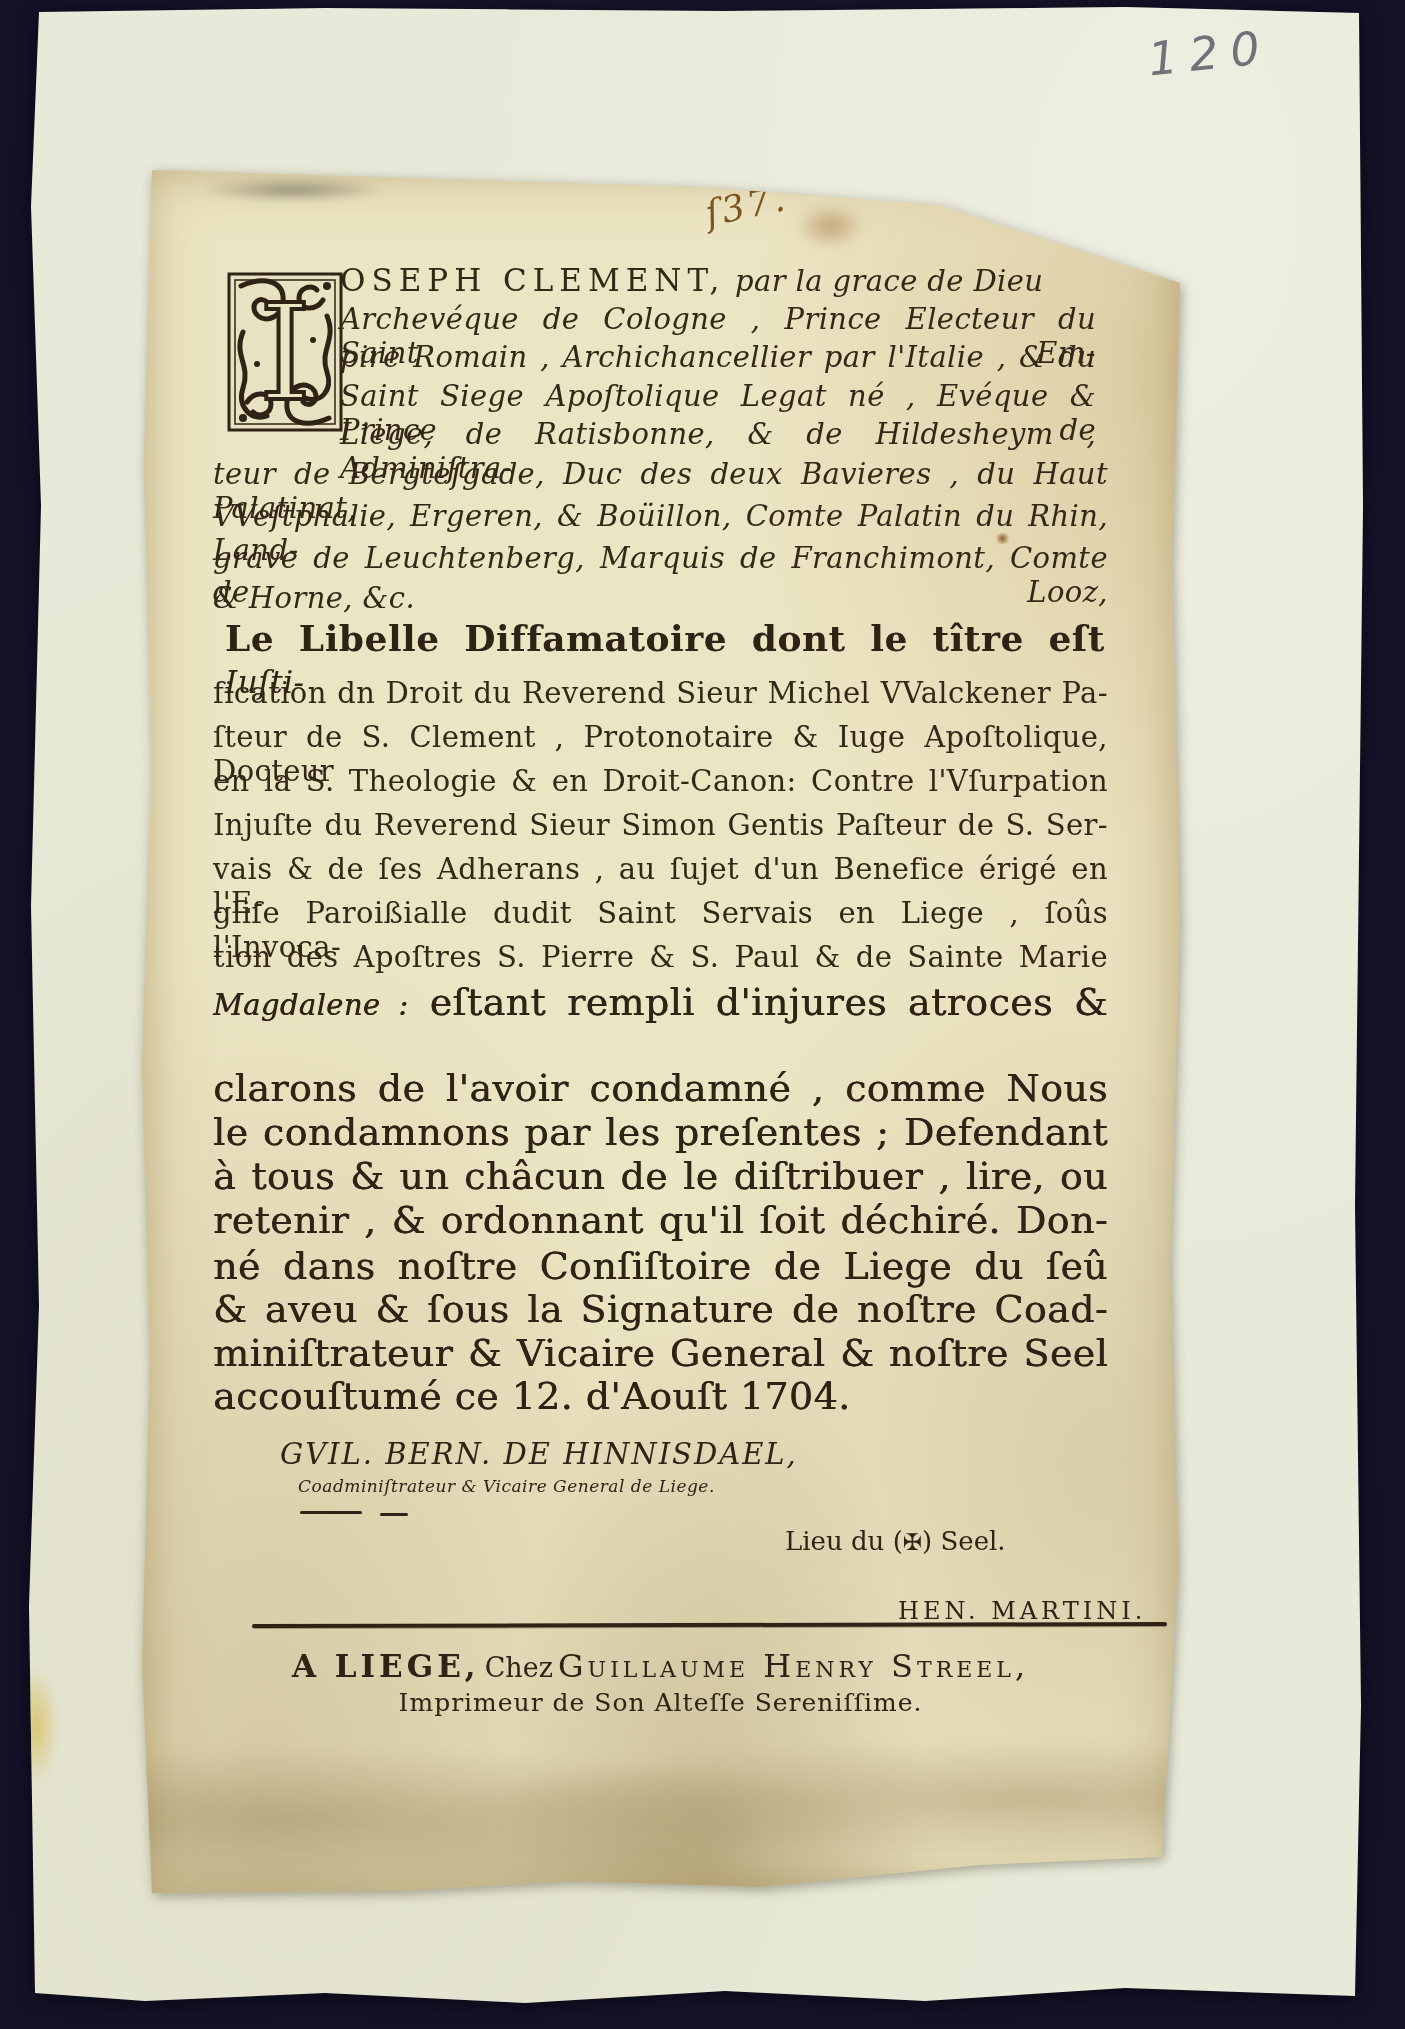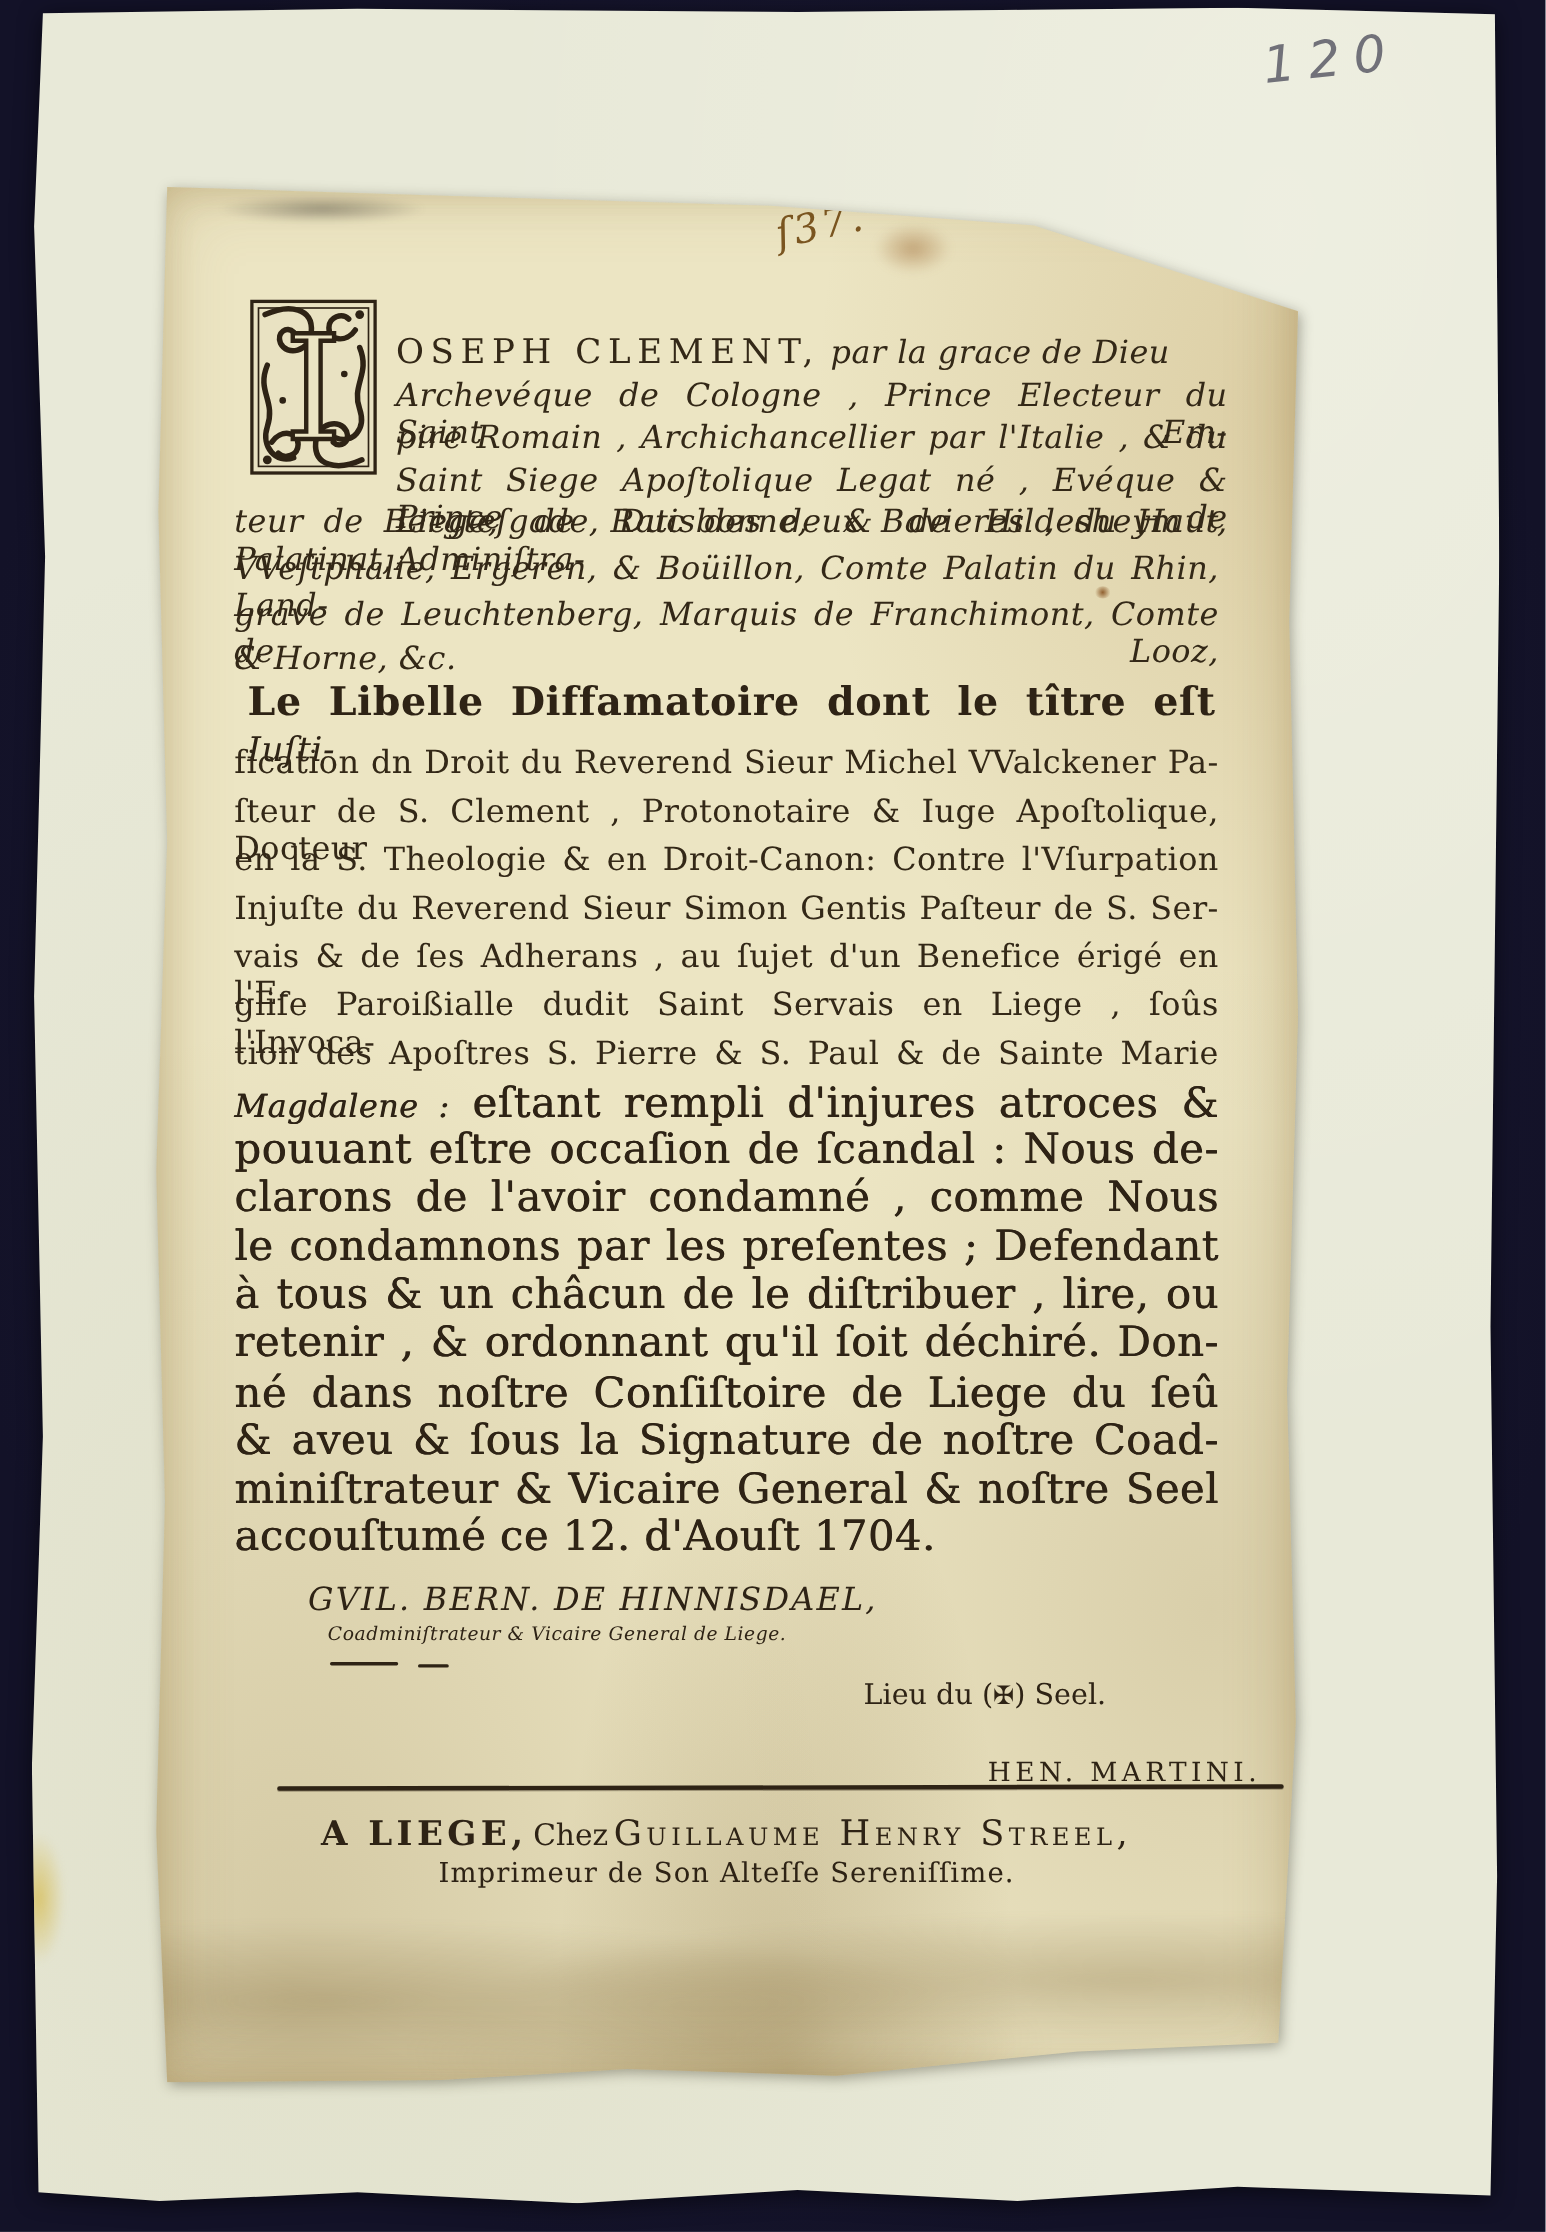--- a/index.html
+++ b/index.html
@@ -83,21 +83,21 @@
     transform:rotate(-12deg);
   }
 
   .dropcap{position:absolute;left:87px;top:106px;width:116px;height:162px;}
 
   .line{position:absolute;white-space:nowrap;}
   .jl{white-space:normal;text-align:justify;text-align-last:justify;}
 
   
   .tit{font-style:italic;font-size:29px;letter-spacing:.4px;color:#332817;}
-  .t-ind{left:220px;width:756px;margin-top:40px;}
+  .t-ind{left:200px;width:756px;}
   .t-full{left:73px;width:895px;}
   .caps1{font-style:normal;font-size:31px;letter-spacing:6px;}
 
   
   .opening{left:85px;top:452px;width:880px;font-size:36px;font-weight:bold;letter-spacing:.5px;}
   .opening .op-it{font-weight:normal;font-style:italic;font-size:31px;}
   .lib{font-size:29px;letter-spacing:.4px;left:73px;width:895px;color:#332817;}
   .rom{font-size:38px;letter-spacing:.4px;left:73px;width:895px;text-shadow:.5px 0 0 currentColor;}
   .mix-it{font-style:italic;font-size:29px;}
 
@@ -185,21 +185,20 @@
       <div class="line jl lib" style="top:643px">Injuſte du Reverend Sieur Simon Gentis Paſteur de S. Ser-</div>
       <div class="line jl lib" style="top:687px">vais &amp; de ſes Adherans , au ſujet d'un Benefice érigé en l'E-</div>
       <div class="line jl lib" style="top:731px">gliſe Paroißialle dudit Saint Servais en Liege , ſoûs l'Invoca-</div>
       <div class="line jl lib" style="top:775px">tion des Apoſtres S. Pierre &amp; S. Paul &amp; de Sainte Marie</div>
 
       <div class="line jl rom" style="top:815px">
         <span class="mix-it">Magdalene :</span>
         <span>eſtant rempli d'injures atroces &amp;</span>
       </div>
 
-      <div class="line jl rom" style="top:857px">pouuant eſtre occaſion de ſcandal : Nous de-</div>
       <div class="line jl rom" style="top:901px">clarons de l'avoir condamné , comme Nous</div>
       <div class="line jl rom" style="top:945px">le condamnons par les preſentes ; Defendant</div>
       <div class="line jl rom" style="top:989px">à tous &amp; un châcun de le diſtribuer , lire, ou</div>
       <div class="line jl rom" style="top:1033px">retenir , &amp; ordonnant qu'il ſoit déchiré. Don-</div>
       <div class="line jl rom" style="top:1079px">né dans noſtre Conſiſtoire de Liege du ſeû</div>
       <div class="line jl rom" style="top:1122px">&amp; aveu &amp; ſous la Signature de noſtre Coad-</div>
       <div class="line jl rom" style="top:1166px">miniſtrateur &amp; Vicaire General &amp; noſtre Seel</div>
       <div class="line rom" style="top:1209px">accouſtumé ce 12. d'Aouſt 1704.</div>
 
       <div class="line signame">GVIL. BERN. DE HINNISDAEL,</div>

